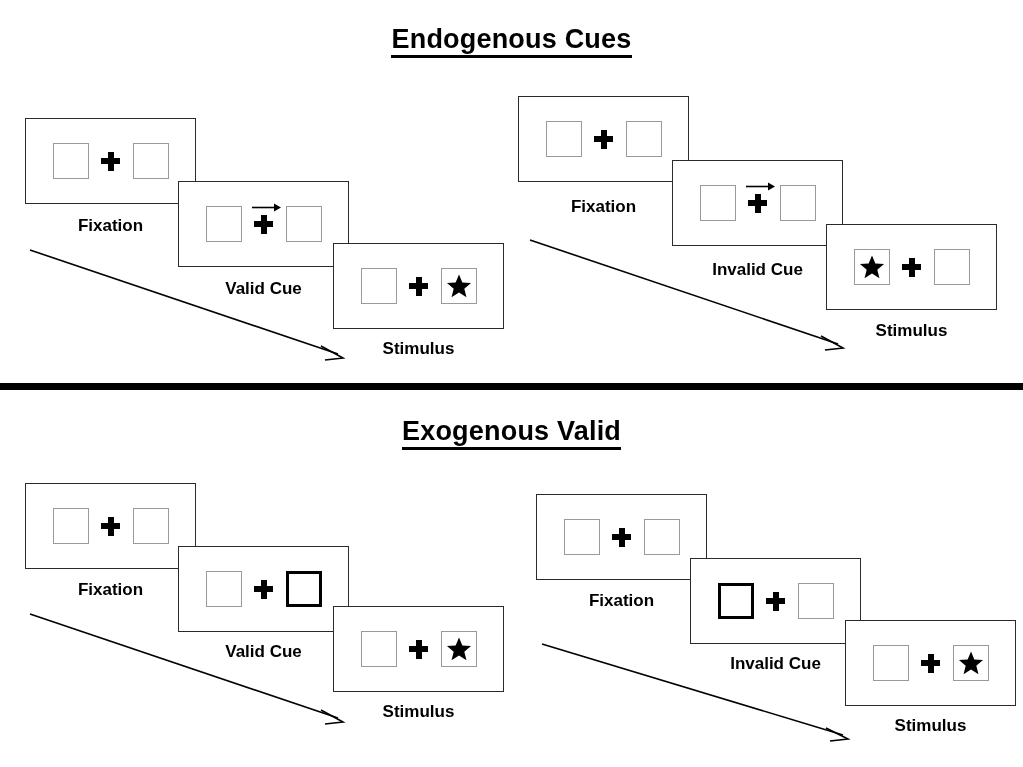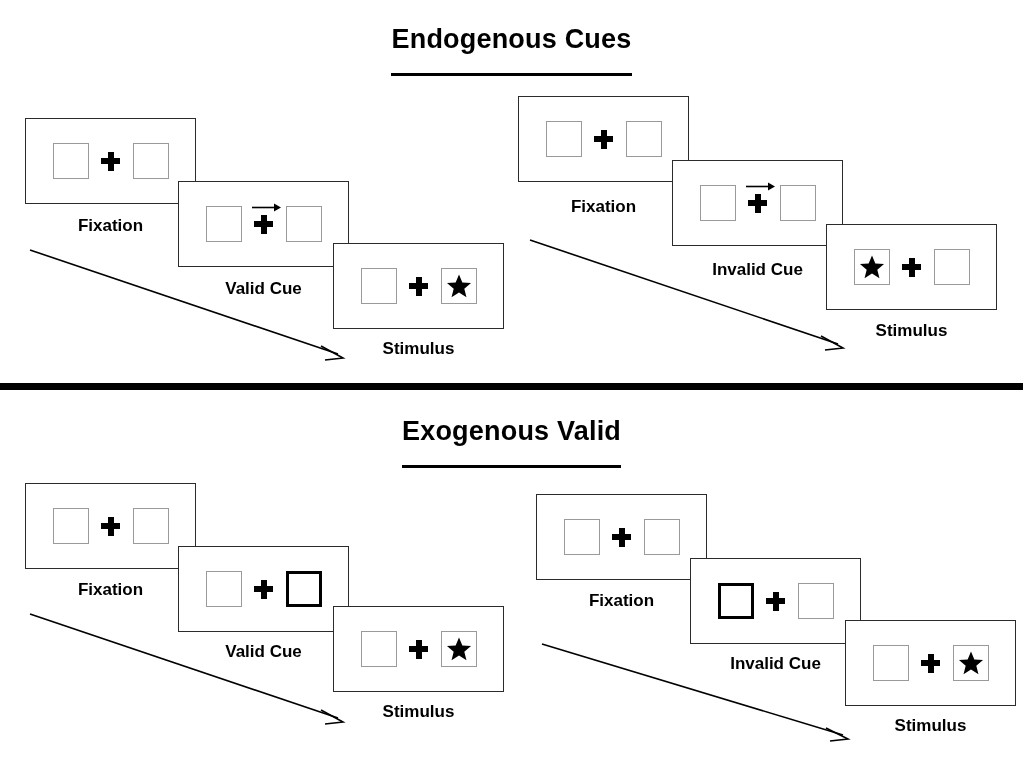--- a/index.html
+++ b/index.html
@@ -21,21 +21,21 @@
     position: absolute;
     width: 100%;
     text-align: center;
     font-size: 27px;
     font-weight: bold;
     letter-spacing: 0.2px;
     color: #000000;
   }
   .section-title span {
     border-bottom: 3px solid #000000;
-    padding-bottom: 18px;
+    padding-bottom: 0;
     display: inline-block;
   }
   #title-endogenous { top: 24px; left: 0; }
   #title-exogenous  { top: 416px; left: 0; }
 
   
   .divider {
     position: absolute;
     left: 0;
     width: 1023px;

